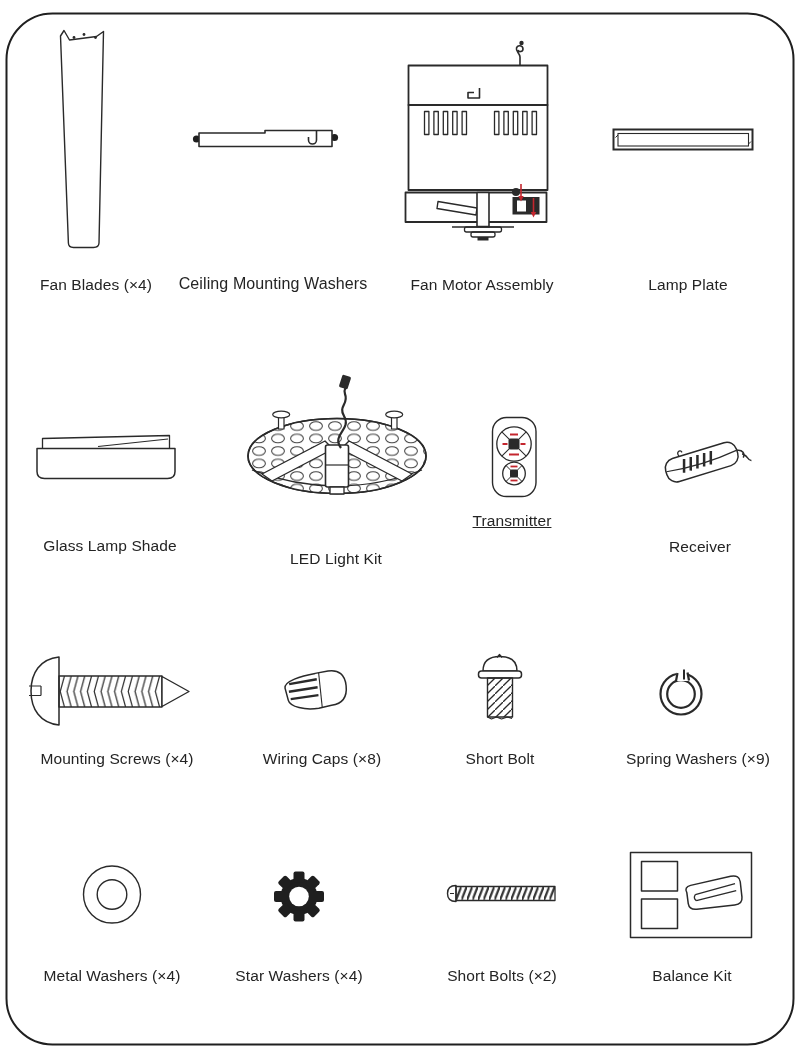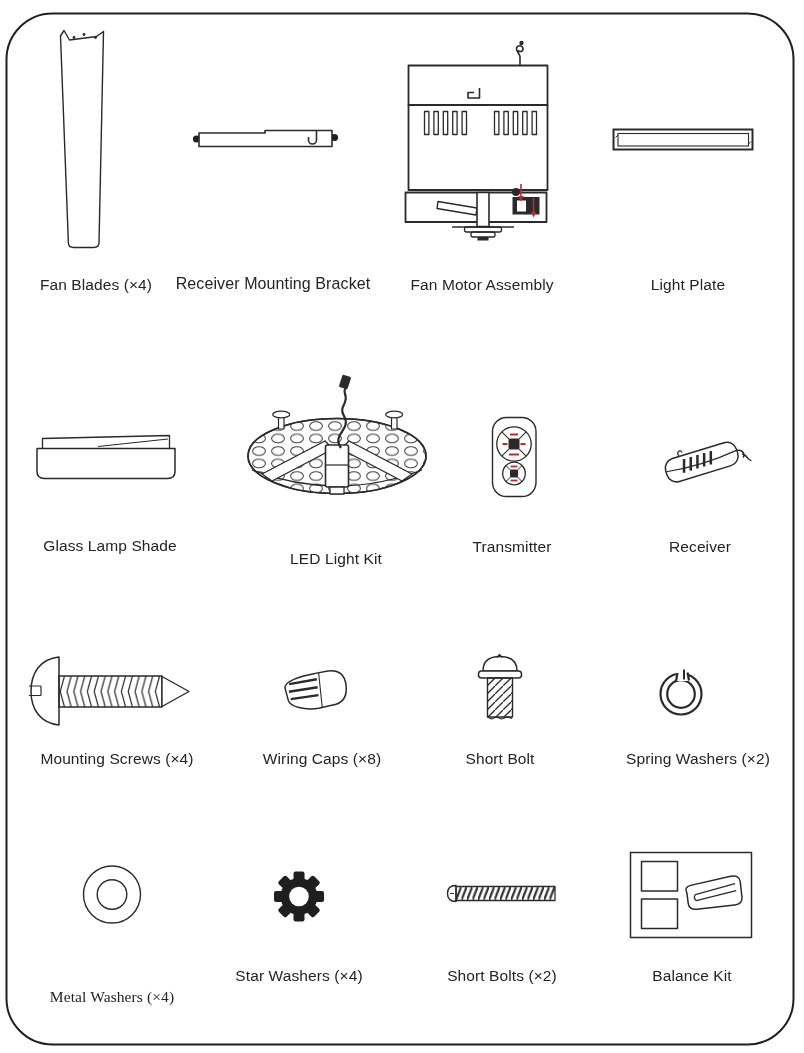--- a/index.html
+++ b/index.html
@@ -11,27 +11,27 @@
            font-size:15.5px; color:#242424; white-space:nowrap;
            letter-spacing:.1px; }
   .lb-1 { font-size:16px; }
   
   .lb-0 { left:96px;  top:276px; }
   .lb-1 { left:273px; top:275px; }
   .lb-2 { left:482px; top:276px; }
   .lb-3 { left:688px; top:276px; }
   .lb-4 { left:110px; top:537px; }
   .lb-5 { left:336px; top:550px; }
-  .lb-6 { left:512px; top:538px; }
+  .lb-6 { left:512px; top:512px;text-decoration:underline; }
   .lb-7 { left:700px; top:538px; }
   .lb-8 { left:117px; top:750px; }
   .lb-9 { left:322px; top:750px; }
   .lb-10 { left:500px; top:750px; }
   .lb-11 { left:698px; top:750px; }
-  .lb-12 { left:112px; top:988px;font-family:Liberation Serif, serif; }
+  .lb-12 { left:112px; top:967px; }
   .lb-13 { left:299px; top:967px;text-align:center; }
   .lb-14 { left:502px; top:967px; }
   .lb-15 { left:692px; top:967px; }
 </style>
 </head>
 <body>
 
 <div class="stage">
 
 <svg class="art" width="804" height="1053" viewBox="0 0 804 1053">
@@ -232,29 +232,29 @@
     <rect x="641.5" y="861.5" width="36" height="29.5"></rect>
     <rect x="641.5" y="899" width="36" height="29.5"></rect>
     <g transform="translate(714,897) rotate(-10)">
       <path d="M-26,-9 Q-28,-15 -21,-15.5 L20,-17.5 Q29,-17.5 28.5,-10.5 L27.5,5 Q27,12 19,11.5 L-19,9 Q-26.5,8.5 -26.5,2 Z" fill="#ffffff"></path>
       <path d="M-18,-5.5 Q-21,-2.5 -18,0.5 M-18,-5.5 L23,-9.5 M-18,0.5 L23,-2.5" stroke-width="1.3"></path>
     </g>
   </g>
 </svg>
 
 <div class="label lb-0">Fan Blades (×4)</div>
-<div class="label lb-1">Receiver Mounting Bracket</div>
+<div class="label lb-1">Ceiling Mounting Washers</div>
 <div class="label lb-2">Fan Motor Assembly</div>
-<div class="label lb-3">Light Plate</div>
+<div class="label lb-3">Lamp Plate</div>
 <div class="label lb-4">Glass Lamp Shade</div>
 <div class="label lb-5">LED Light Kit</div>
 <div class="label lb-6">Transmitter</div>
 <div class="label lb-7">Receiver</div>
 <div class="label lb-8">Mounting Screws (×4)</div>
 <div class="label lb-9">Wiring Caps (×8)</div>
 <div class="label lb-10">Short Bolt</div>
-<div class="label lb-11">Spring Washers (×2)</div>
+<div class="label lb-11">Spring Washers (×9)</div>
 <div class="label lb-12">Metal Washers (×4)</div>
 <div class="label lb-13">Star Washers (×4)</div>
 <div class="label lb-14">Short Bolts (×2)</div>
 <div class="label lb-15">Balance Kit</div>
 
 </div>
 
 </body></html>

